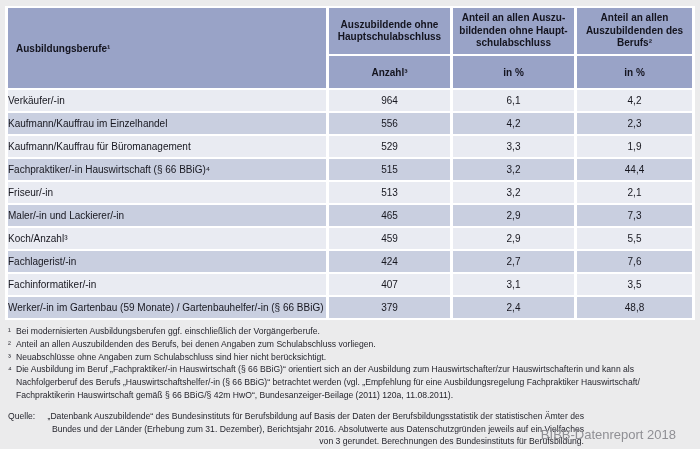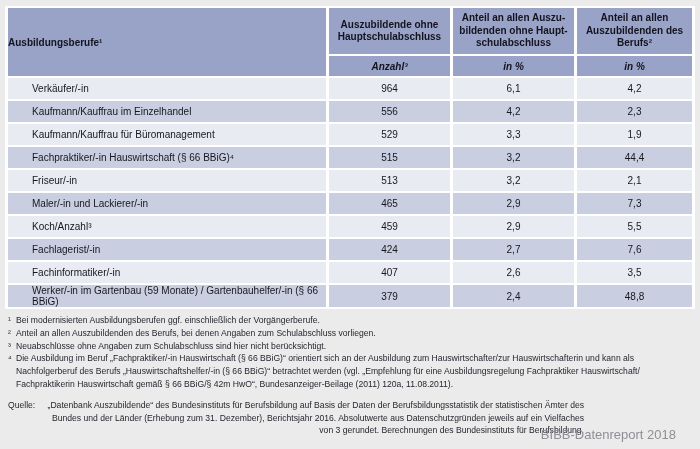--- a/index.html
+++ b/index.html
@@ -29,37 +29,37 @@
     overflow: hidden;
   }
   thead th {
     background: #99a3c7;
     font-weight: bold;
     color: #14141f;
   }
   th.th-berufe {
     text-align: left;
     vertical-align: middle;
+    padding-left: 8px;
   }
   th.th-group {
     text-align: center;
     vertical-align: middle;
     white-space: pre-line;
     line-height: 12.5px;
     height: 46px;
   }
   tr.subhead th {
-    height: 20px;
+    height: 32px;
     text-align: center;
     vertical-align: middle;
     font-weight: bold;
-    font-style: italic;
   }
   tbody td { height: 21px; vertical-align: middle; }
-  tbody td.c-beruf { text-align: left; padding-left: 24px; }
+  tbody td.c-beruf { text-align: left; padding-left: 0; }
   tbody td.c-num { text-align: center; }
   tbody tr:nth-child(odd) td { background: #e9ebf2; }
   tbody tr:nth-child(even) td { background: #c9cfe0; }
 
   .notes {
     margin: 5px 3px 0 3px;
     font-size: 8.6px;
     line-height: 12.8px;
     color: #26262e;
   }
@@ -151,21 +151,21 @@
       </tr>
       <tr>
         <td class="c-beruf">Fachlagerist/-in</td>
         <td class="c-num">424</td>
         <td class="c-num">2,7</td>
         <td class="c-num">7,6</td>
       </tr>
       <tr>
         <td class="c-beruf">Fachinformatiker/-in</td>
         <td class="c-num">407</td>
-        <td class="c-num">2,6</td>
+        <td class="c-num">3,1</td>
         <td class="c-num">3,5</td>
       </tr>
       <tr>
         <td class="c-beruf">Werker/-in im Gartenbau (59 Monate) / Gartenbauhelfer/-in (§ 66 BBiG)</td>
         <td class="c-num">379</td>
         <td class="c-num">2,4</td>
         <td class="c-num">48,8</td>
       </tr>
     </tbody>
   </table>

